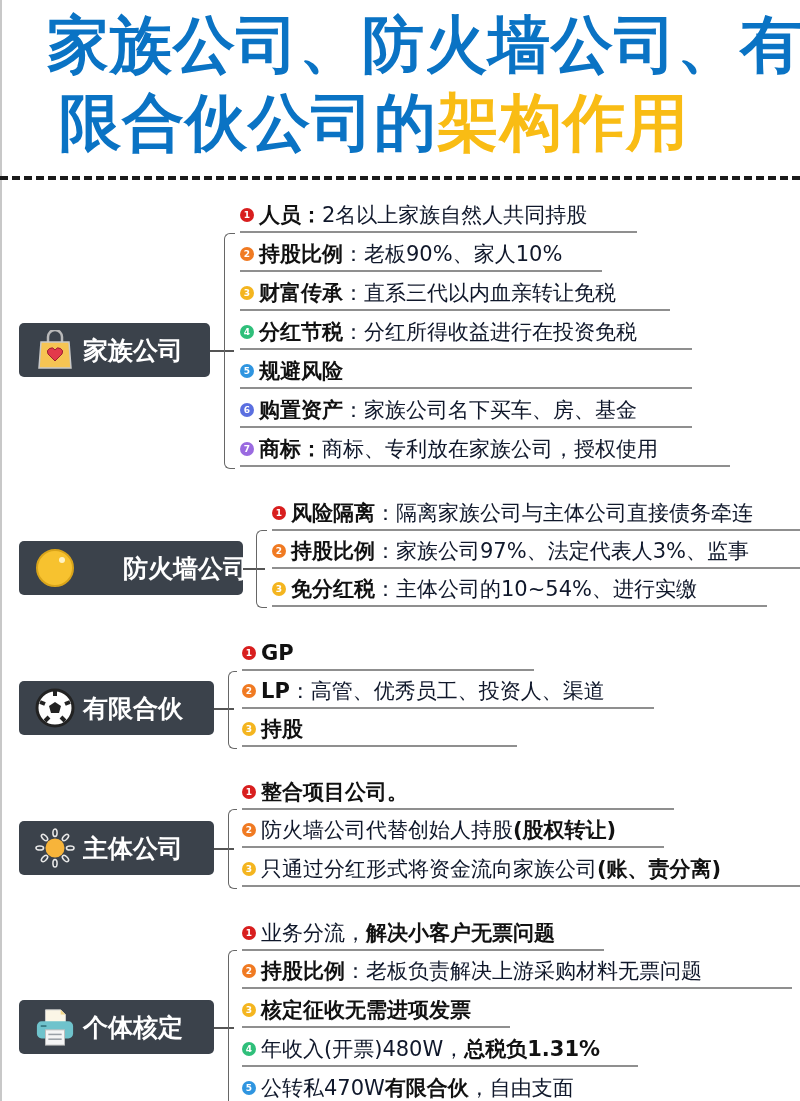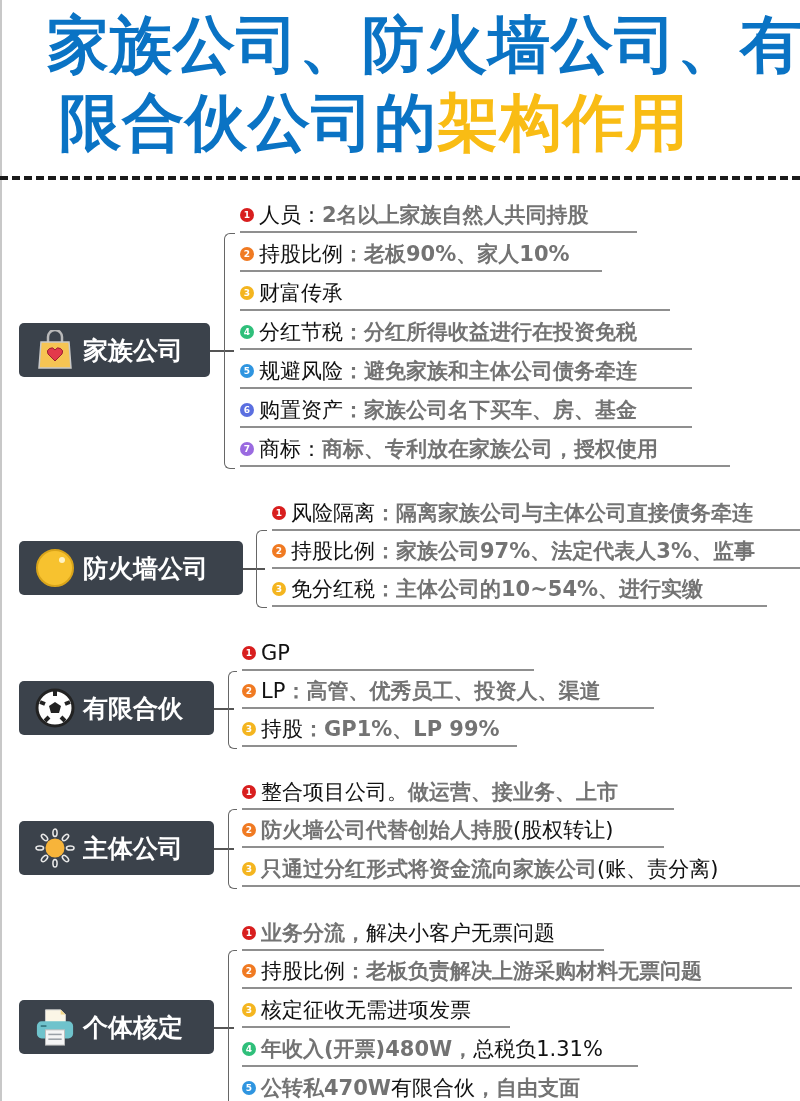--- a/index.html
+++ b/index.html
@@ -39,22 +39,22 @@
   .item {
     position:absolute; height:38px; display:flex; align-items:center;
     font-size:21px; white-space:nowrap;
   }
   .item .uline { position:absolute; left:0; bottom:1px; height:2px; background:#8f8f8f; }
   .badge {
     width:14px; height:14px; border-radius:50%; display:inline-flex; align-items:center;
     justify-content:center; color:#fff; font-size:9px; font-weight:bold; margin-right:5px;
     flex-shrink:0;
   }
-  .b { font-weight:normal; color:#111; }
-  .n { color:#737373;font-weight:bold; }
+  .b { font-weight:bold; color:#111; }
+  .n { color:#0f172a; }
 </style>
 </head>
 <body>
 
 <div class="left-rule"></div>
 
 <div class="title">
   <span class="l1">家族公司、防火墙公司、有</span>
   <span class="l2"><span>限合伙公司的</span><span class="hl">架构作用</span></span>
 </div>
@@ -82,50 +82,50 @@
   </div>
   <div class="item" style="left:240px; top:235px;">
     <span class="badge" style="background:#f07a22;">2</span>
     <span class="b">持股比例</span>
       <span class="n">：老板90%、家人10%</span>
     <span class="uline" style="width:362px;"></span>
   </div>
   <div class="item" style="left:240px; top:274px;">
     <span class="badge" style="background:#f4b51f;">3</span>
     <span class="b">财富传承</span>
+      <span class="n">：直系三代以内血亲转让免税</span>
     <span class="uline" style="width:430px;"></span>
   </div>
   <div class="item" style="left:240px; top:313px;">
     <span class="badge" style="background:#2fbf7a;">4</span>
     <span class="b">分红节税</span>
       <span class="n">：分红所得收益进行在投资免税</span>
     <span class="uline" style="width:452px;"></span>
   </div>
   <div class="item" style="left:240px; top:352px;">
     <span class="badge" style="background:#2f95e0;">5</span>
     <span class="b">规避风险</span>
-      <span class="n">：避免家族和主体公司债务牵连</span>
     <span class="uline" style="width:452px;"></span>
   </div>
   <div class="item" style="left:240px; top:391px;">
     <span class="badge" style="background:#5b6fe0;">6</span>
     <span class="b">购置资产</span>
       <span class="n">：家族公司名下买车、房、基金</span>
     <span class="uline" style="width:452px;"></span>
   </div>
   <div class="item" style="left:240px; top:430px;">
     <span class="badge" style="background:#9a6ae0;">7</span>
     <span class="b">商标：</span>
       <span class="n">商标、专利放在家族公司，授权使用</span>
     <span class="uline" style="width:490px;"></span>
   </div>
 </div>
 
 <div class="section" style="top:0;">
-  <div class="node" style="top:541px; width:224px;">
+  <div class="node" style="top:541px; width:224px;gap:40px;">
     <span class="ico">
       <svg width="40" height="40" viewBox="0 0 40 40">
         <circle cx="20" cy="20" r="18" fill="#f7c22f" stroke="#d9a41a" stroke-width="2"></circle>
         <circle cx="27" cy="12" r="3" fill="#fff3c4"></circle>
       </svg>
     </span>
     <span>防火墙公司</span>
   </div>
   <div class="connector" style="left:243px; top:568px; width:22px;"></div>
   <div class="bracket" style="left:256px; top:530px; width:10px; height:76px;"></div>
@@ -171,21 +171,20 @@
   </div>
   <div class="item" style="left:242px; top:672px;">
     <span class="badge" style="background:#f07a22;">2</span>
     <span class="b">LP</span>
       <span class="n">：高管、优秀员工、投资人、渠道</span>
     <span class="uline" style="width:412px;"></span>
   </div>
   <div class="item" style="left:242px; top:710px;">
     <span class="badge" style="background:#f4b51f;">3</span>
     <span class="b">持股</span>
-      <span class="n">：GP1%、LP 99%</span>
     <span class="uline" style="width:275px;"></span>
   </div>
 </div>
 
 <div class="section" style="top:0;">
   <div class="node" style="top:821px; width:195px;">
     <span class="ico">
       <svg width="42" height="42" viewBox="0 0 42 42">
         <g fill="none" stroke="#e8e8e8" stroke-width="1.6">
           <ellipse cx="21" cy="5" rx="2.2" ry="4"></ellipse>
@@ -201,21 +200,20 @@
       </svg>
     </span>
     <span>主体公司</span>
   </div>
   <div class="connector" style="left:214px; top:848px; width:20px;"></div>
   <div class="bracket" style="left:228px; top:809px; width:8px; height:78px;"></div>
 
   <div class="item" style="left:242px; top:773px;">
     <span class="badge" style="background:#d81e1e;">1</span>
     <span class="b">整合项目公司。</span>
-      <span class="n">做运营、接业务、上市</span>
     <span class="uline" style="width:432px;"></span>
   </div>
   <div class="item" style="left:242px; top:811px;">
     <span class="badge" style="background:#f07a22;">2</span>
     <span class="n">防火墙公司代替创始人持股</span>
       <span class="b">(股权转让)</span>
     <span class="uline" style="width:422px;"></span>
   </div>
   <div class="item" style="left:242px; top:850px;">
     <span class="badge" style="background:#f4b51f;">3</span>

